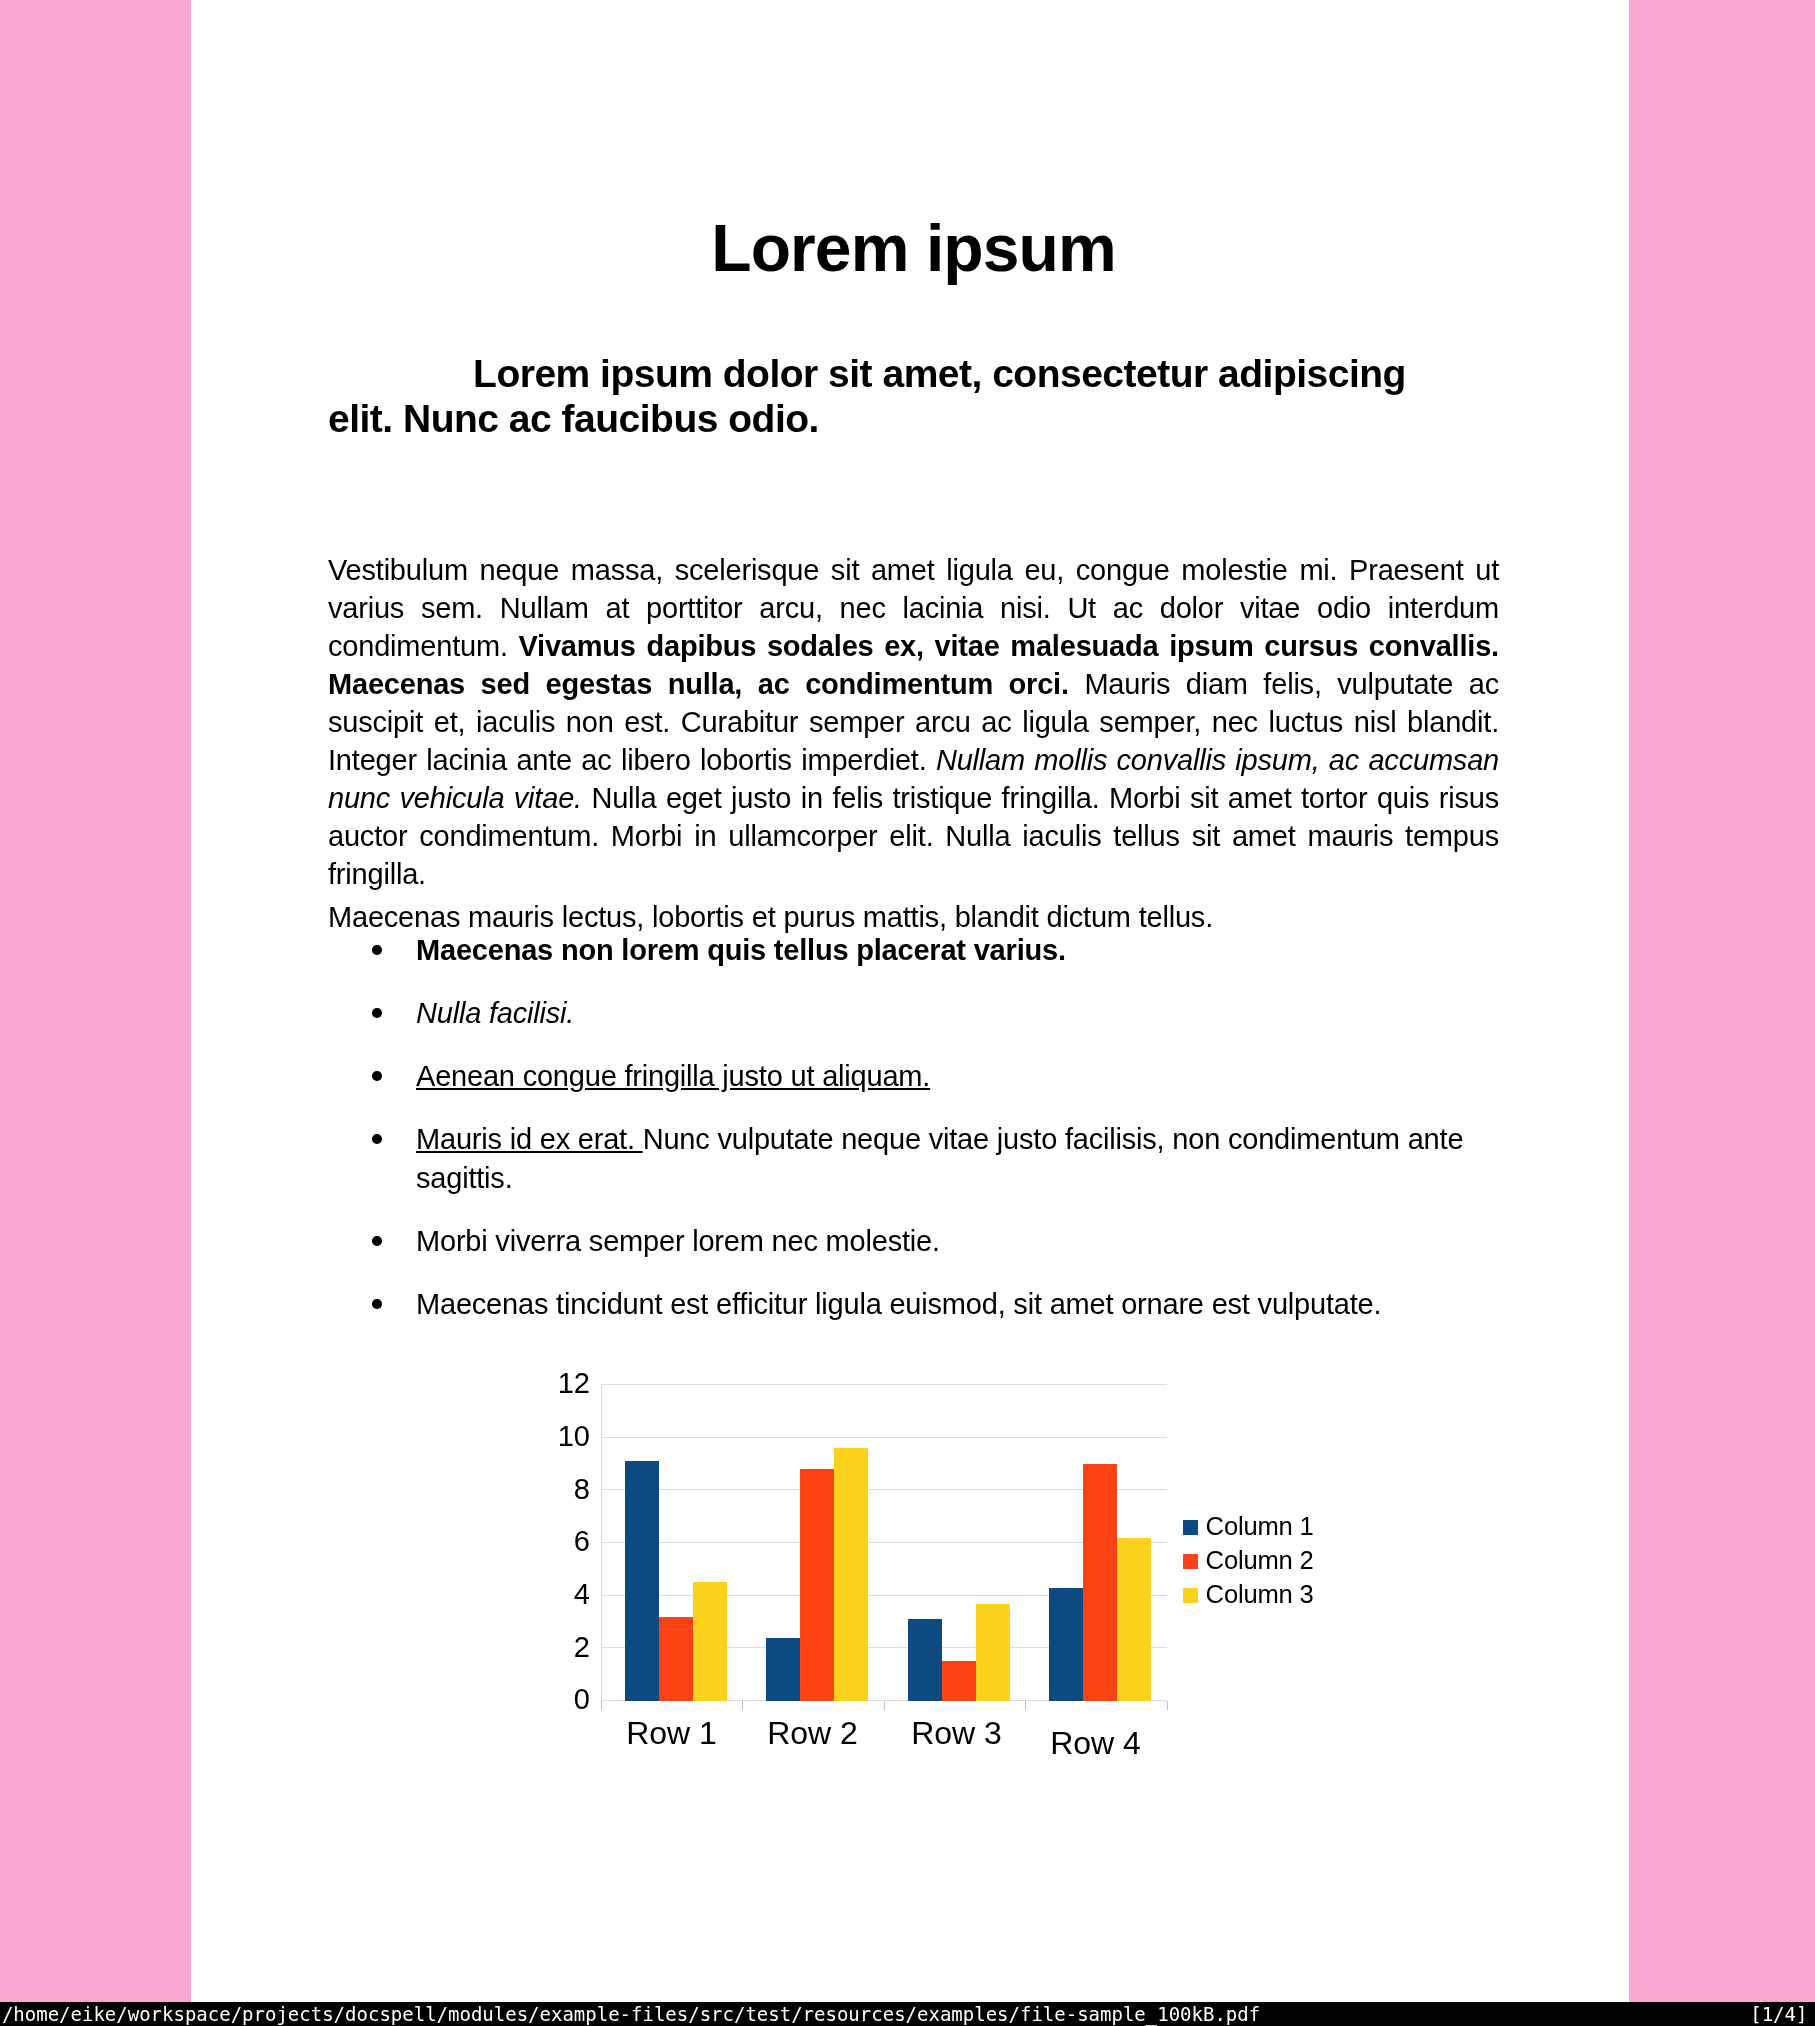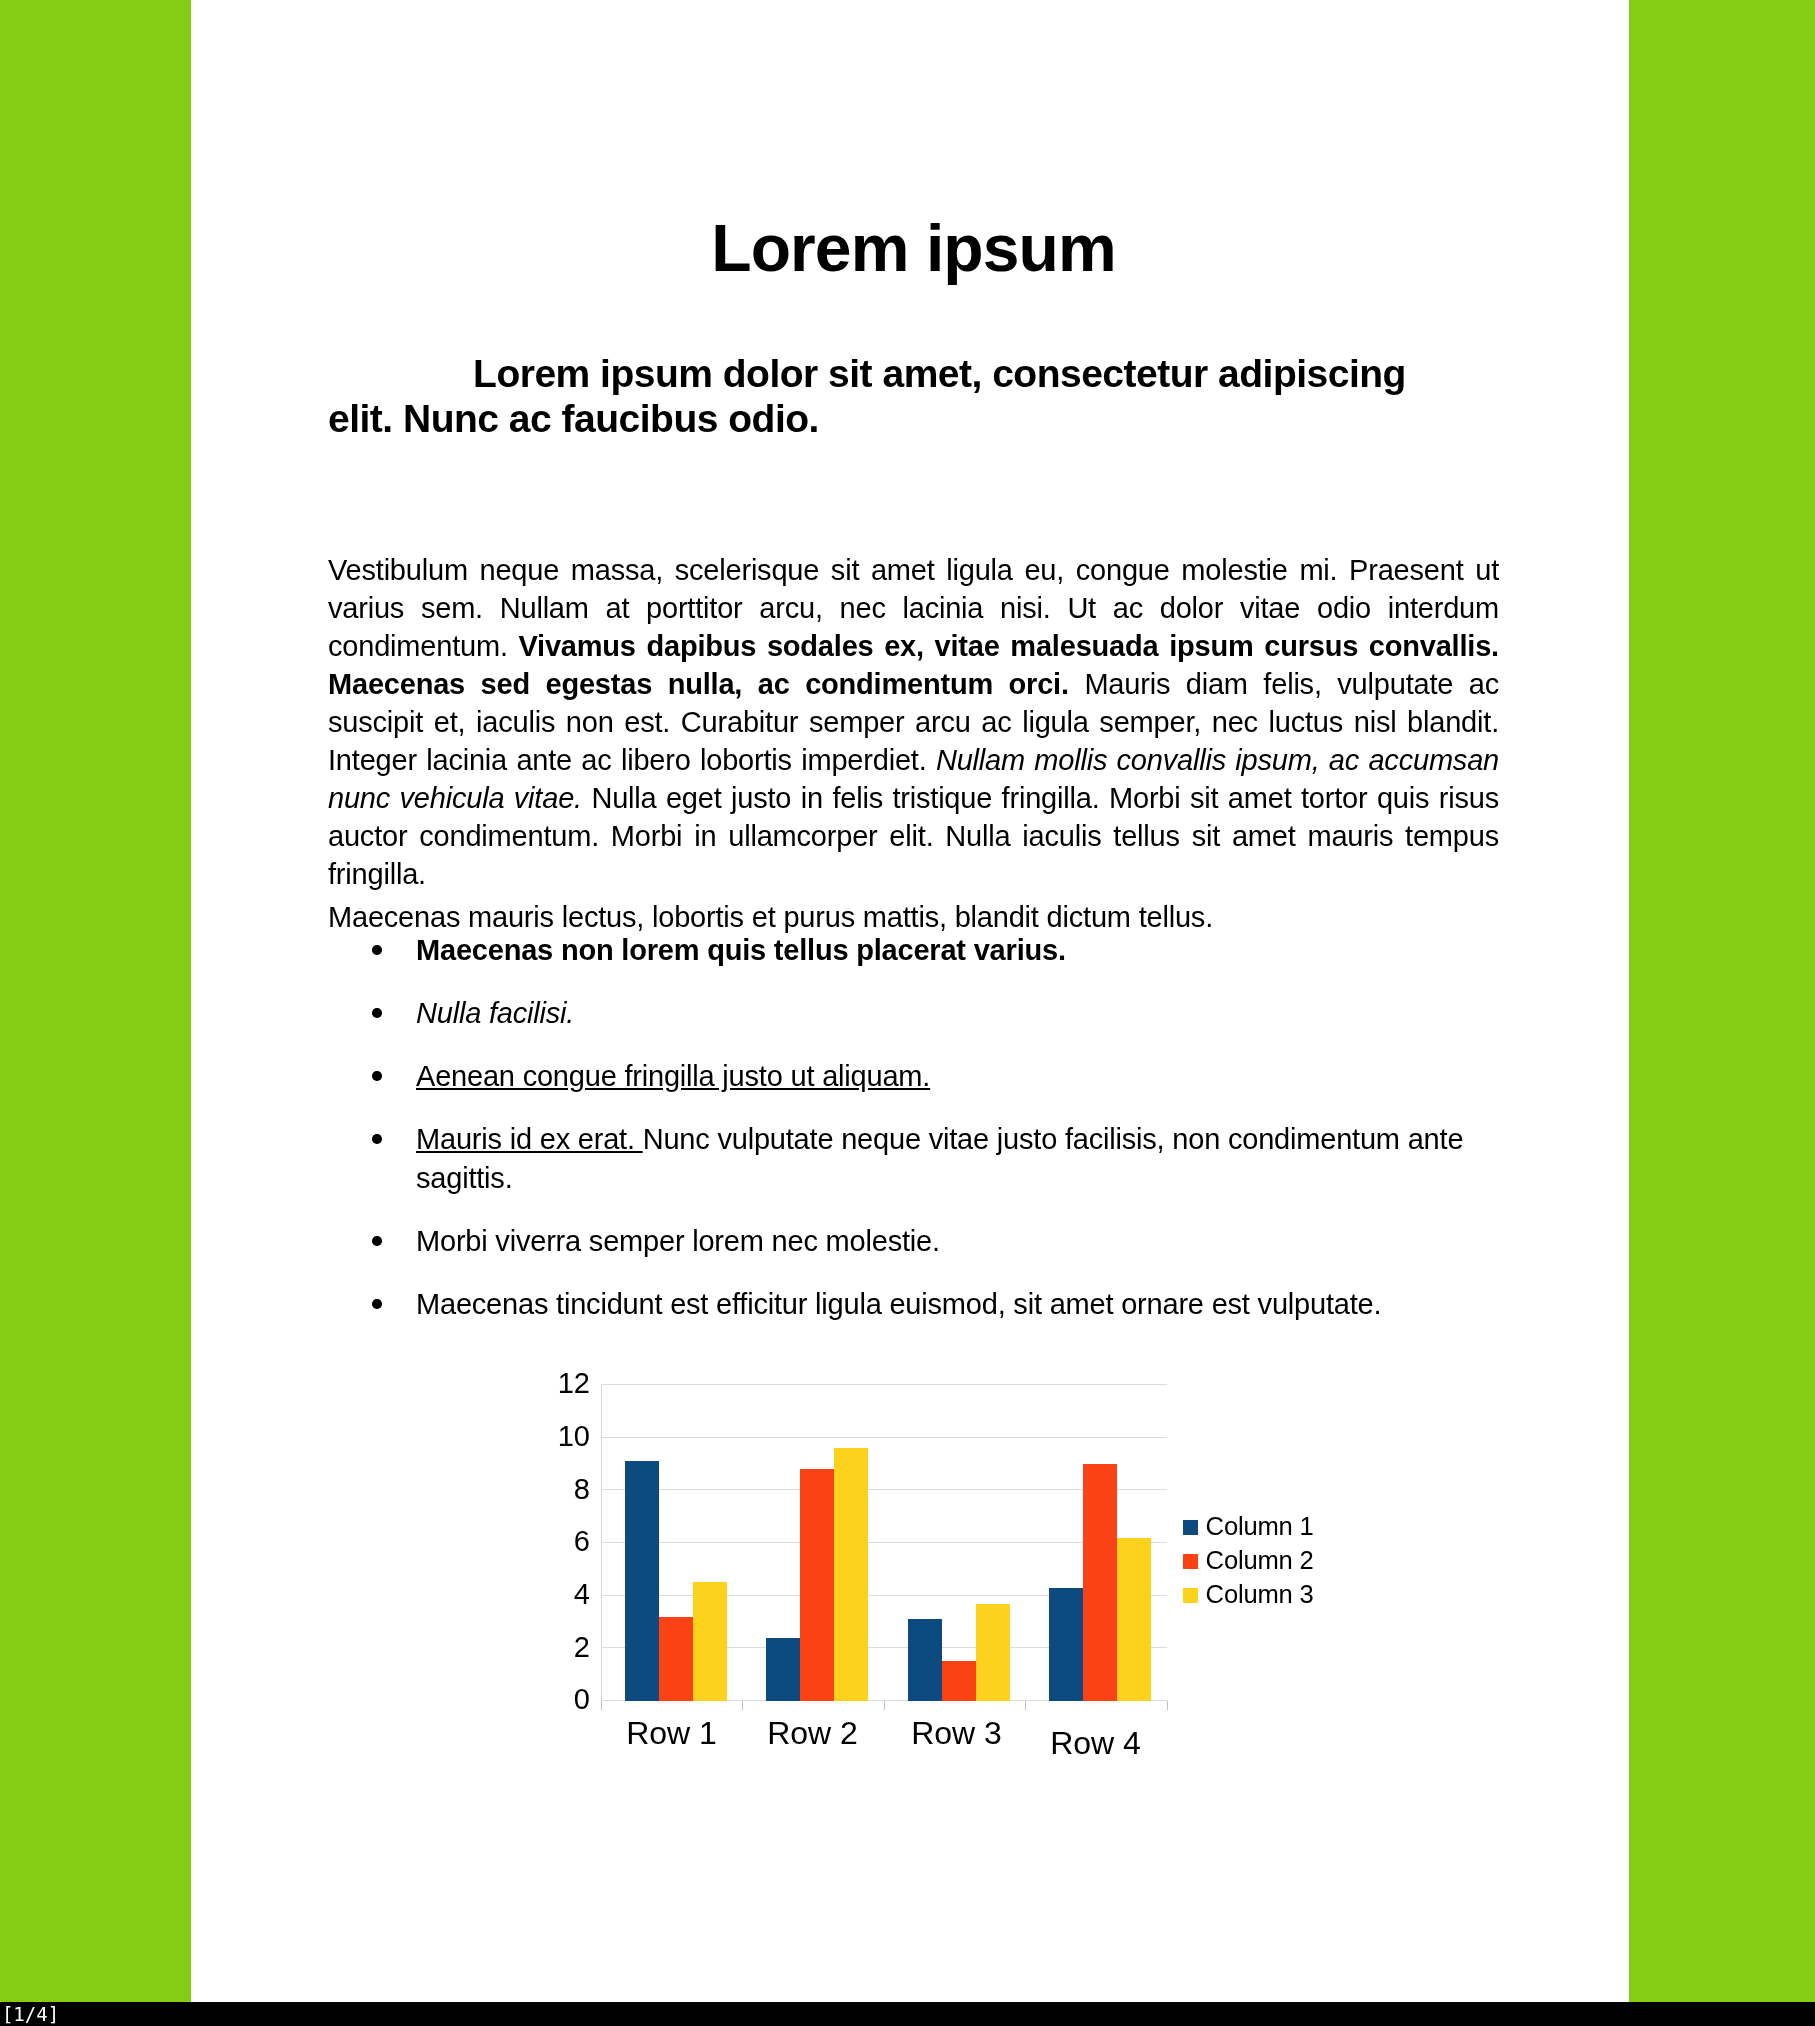--- a/index.html
+++ b/index.html
@@ -1,16 +1,16 @@
 <!DOCTYPE html>
 <html style="font-size:15px"><head>
 <meta charset="utf-8">
 <style>
   html,body{margin:0;padding:0;background:#000;}
-  #screen{position:relative;width:1815px;height:2026px;background:#84cc16;overflow:hidden;
+  #screen{position:relative;width:1815px;height:2026px;background:#f9a8d4;overflow:hidden;
           font-family:"Liberation Sans",sans-serif;color:#000;}
   
   .page{position:absolute;left:191px;top:0;width:1438px;height:2002px;background:#ffffff;}
   .abs{position:absolute;}
   .doc-title{left:137px;top:170px;width:1171px;text-align:center;
              font-size:66px;font-weight:bold;letter-spacing:-0.9px;line-height:1.05;}
   .doc-heading{left:137px;top:351px;width:1183px;font-size:39px;font-weight:bold;
                line-height:45px;letter-spacing:-0.5px;}
   .doc-heading .h-line.indent{text-indent:40px;text-align:center;}
   .para1{left:137px;top:522px;width:1171px;font-size:29px;line-height:38px;
@@ -123,17 +123,18 @@
         </div>
         <div class="legend-row">
           <span class="legend-swatch" style="background: rgb(253, 210, 28);"></span>
           <span class="legend-label">Column 3</span>
         </div>
       </div>
 
   </div>
 
   <div class="statusbar">
+    <span>/home/eike/workspace/projects/docspell/modules/example-files/src/test/resources/examples/file-sample_100kB.pdf</span>
     <span>[1/4]</span>
   </div>
 
 </div>
 
 
 </body></html>

